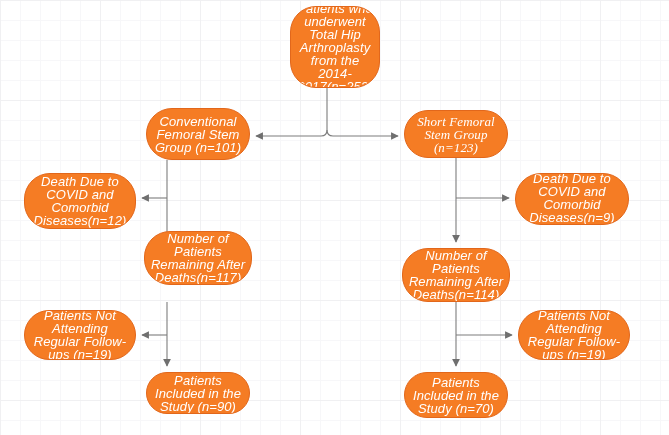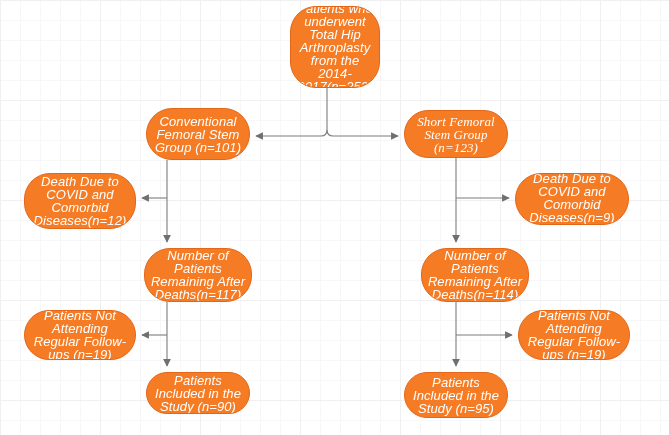--- a/index.html
+++ b/index.html
@@ -104,37 +104,37 @@
   </div>
 
   <div class="node" style="left:24px; top:173px; width:112px; height:56px;align-items:center;">
     <span>Death Due to COVID and Comorbid Diseases(n=12)</span>
   </div>
 
   <div class="node" style="left:515px; top:173px; width:114px; height:52px;align-items:flex-end;">
     <span>Death Due to COVID and Comorbid Diseases(n=9)</span>
   </div>
 
-  <div class="node" style="left:144px; top:248px; width:108px; height:54px;">
+  <div class="node" style="left:144px; top:231px; width:108px; height:54px;">
     <span>Number of Patients Remaining After Deaths(n=117)</span>
   </div>
 
-  <div class="node" style="left:402px; top:248px; width:108px; height:54px;margin-left:19px;">
+  <div class="node" style="left:402px; top:248px; width:108px; height:54px;">
     <span>Number of Patients Remaining After Deaths(n=114)</span>
   </div>
 
   <div class="node" style="left:24px; top:310px; width:112px; height:50px;">
     <span>Patients Not Attending Regular Follow-ups (n=19)</span>
   </div>
 
   <div class="node" style="left:518px; top:310px; width:112px; height:50px;">
     <span>Patients Not Attending Regular Follow-ups (n=19)</span>
   </div>
 
   <div class="node" style="left:146px; top:372px; width:104px; height:42px;">
     <span>Patients Included in the Study (n=90)</span>
   </div>
 
   <div class="node" style="left:404px; top:372px; width:104px; height:46px;">
-    <span>Patients Included in the Study (n=95)</span>
+    <span>Patients Included in the Study (n=70)</span>
   </div>
 
 </div>
 
 </body></html>

